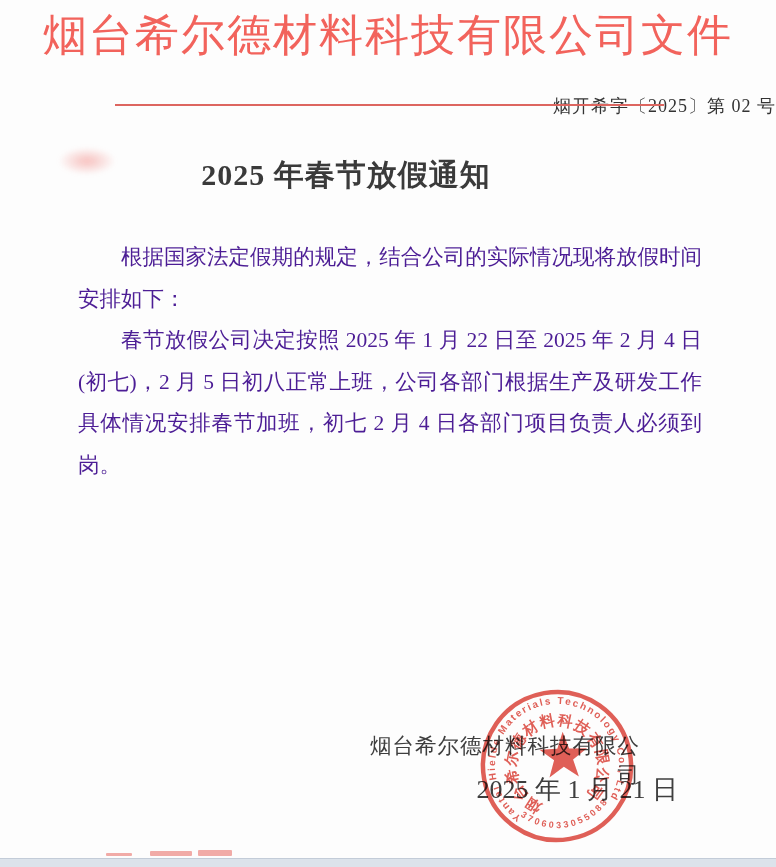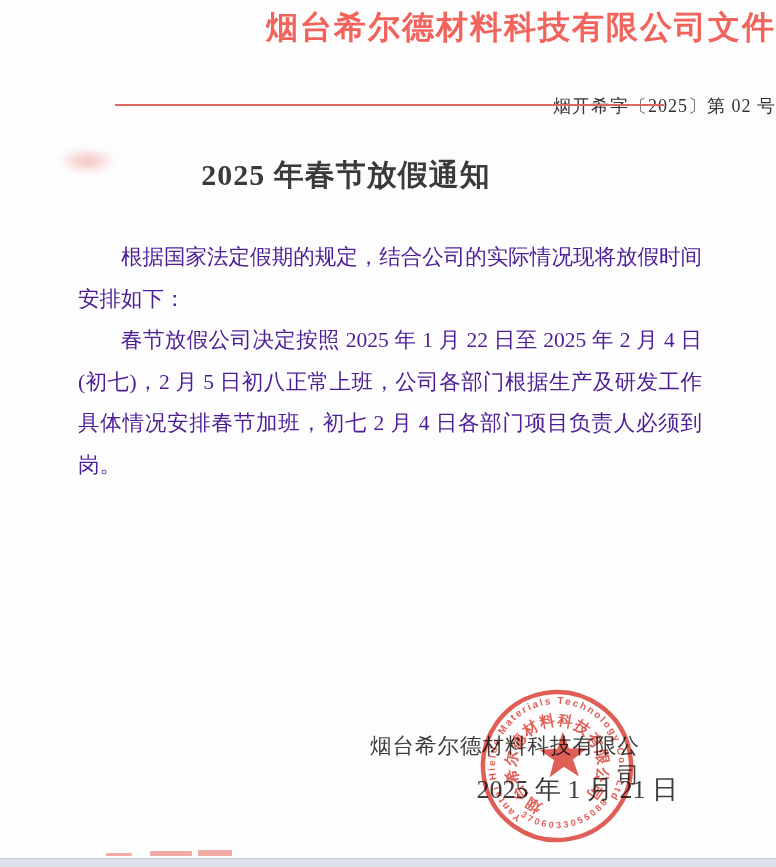--- a/index.html
+++ b/index.html
@@ -7,24 +7,24 @@
   body {
     position: relative;
     background: #fdfdfd;
     font-family: "Liberation Serif", "DejaVu Serif", serif;
     color: #3e3e3e;
   }
 
   .header-title {
     position: absolute;
     top: 6px; left: 0; width: 776px;
-    text-align: right;
+    text-align: center;
     font-family: "Liberation Sans", "DejaVu Sans", sans-serif;
-    font-weight: 700;
-    font-size: 32px;
+    font-weight: 400;
+    font-size: 44px;
     letter-spacing: 2px;
     color: #f2635c;
   }
 
   .doc-number {
     position: absolute;
     top: 64px; left: 0; width: 776px;
     text-align: right;
     font-size: 18px;
     letter-spacing: 1px;

